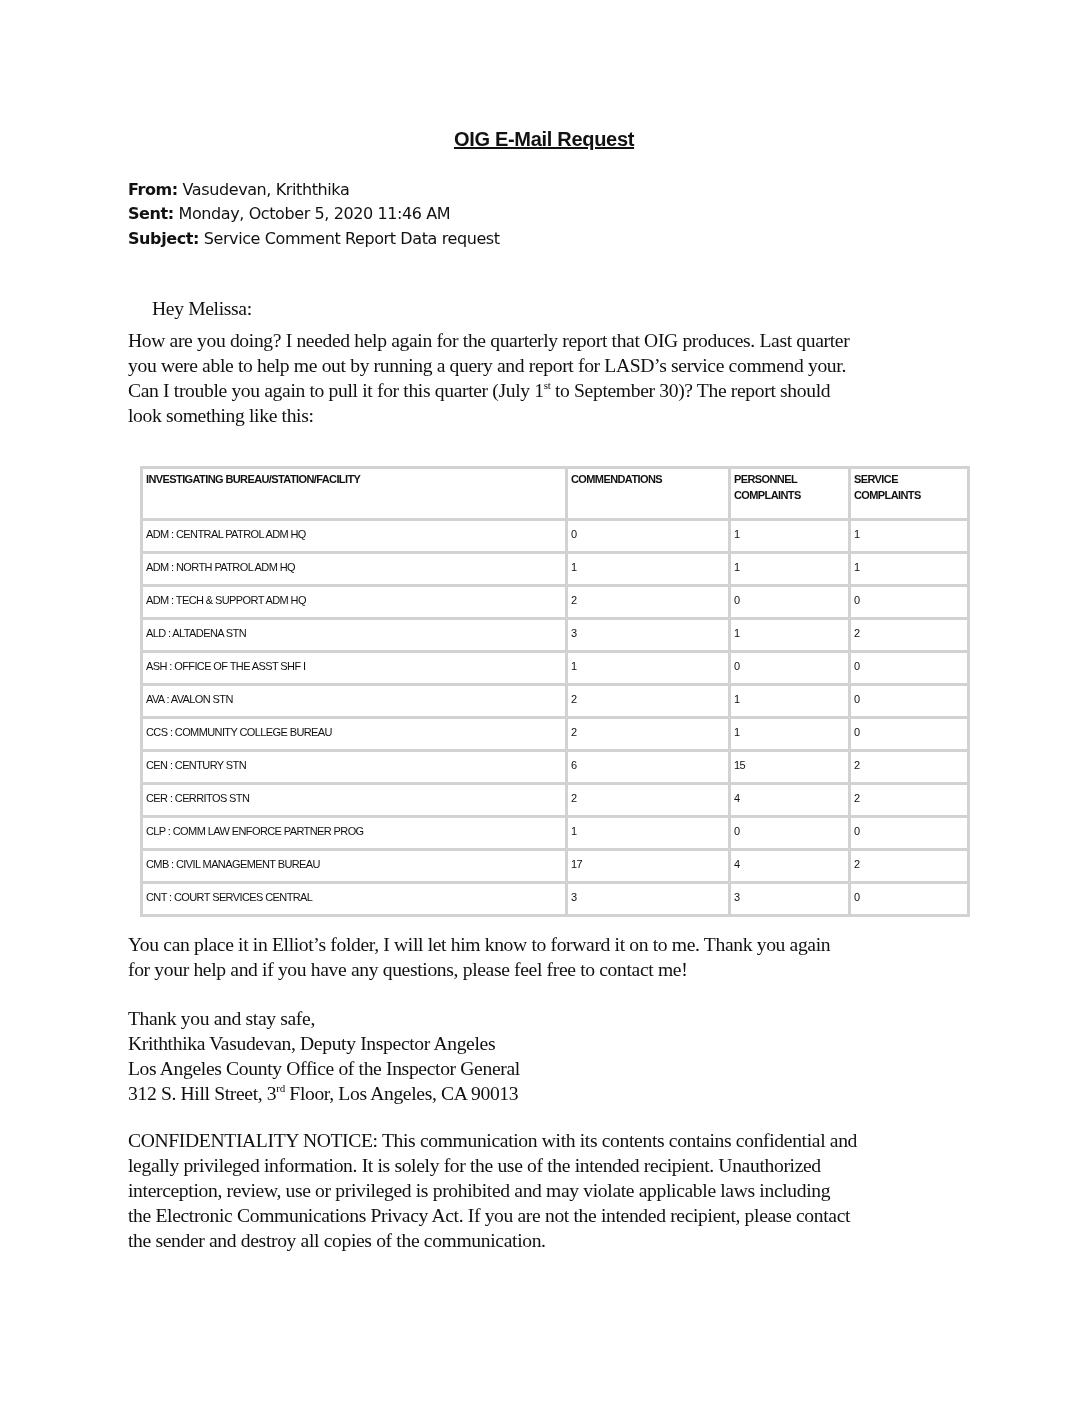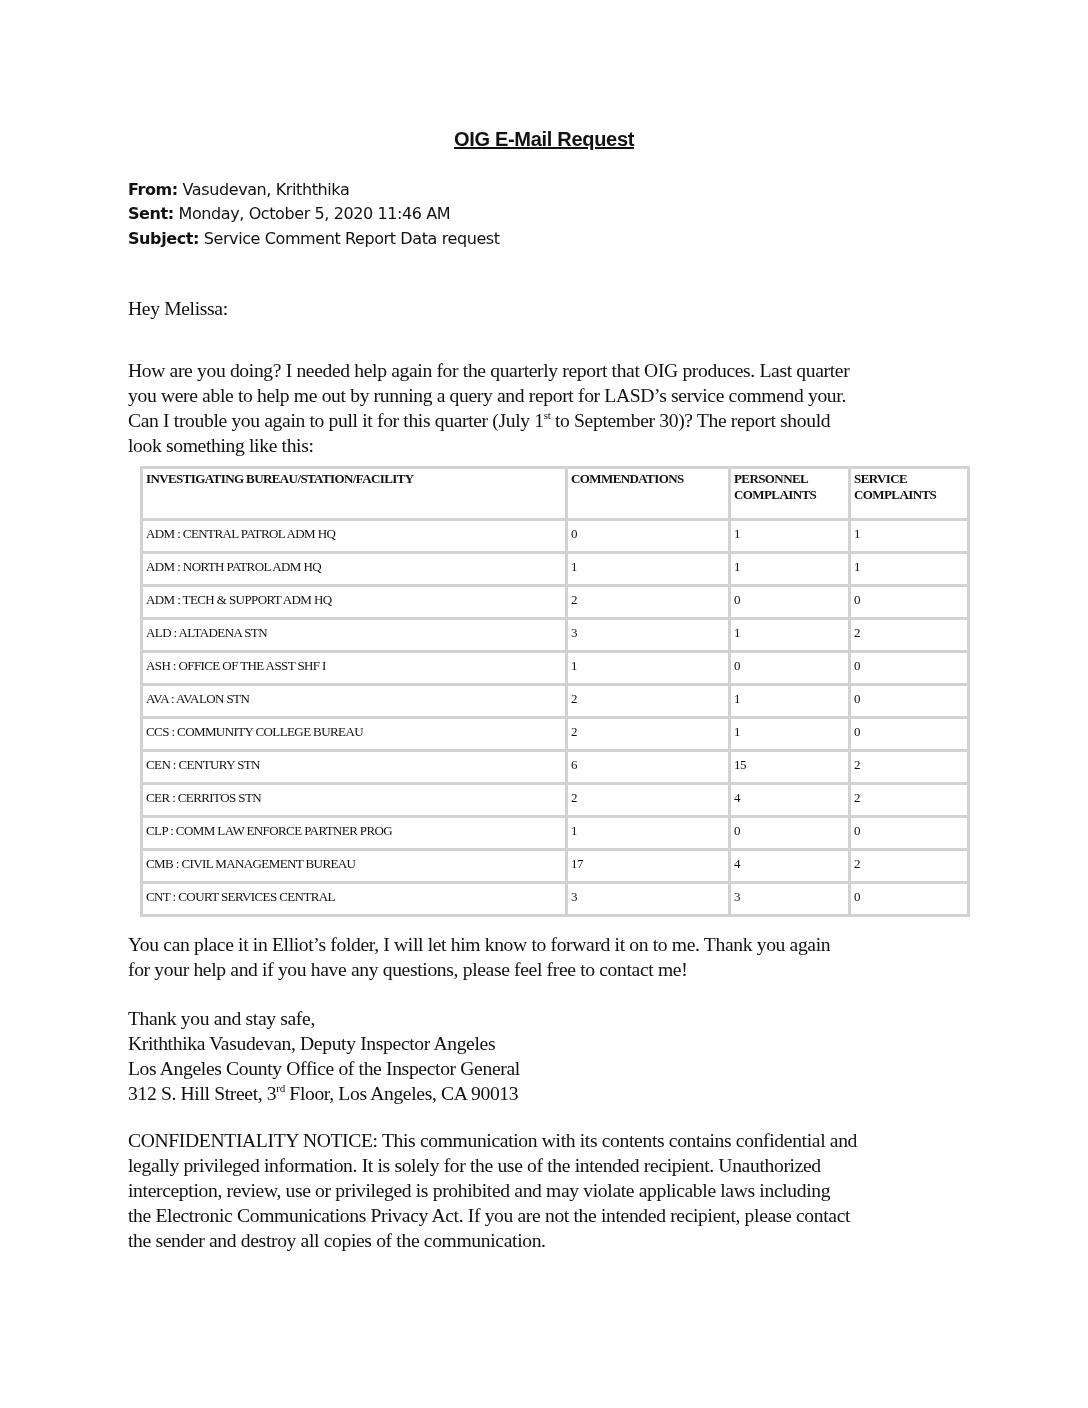--- a/index.html
+++ b/index.html
@@ -22,30 +22,30 @@
     .hdr b { font-weight: bold; }
 
     .body-text {
       position: absolute; left: 128px; width: 850px;
       font-family: "Liberation Serif", serif; font-size: 19.6px; line-height: 25px;
       color: #111; letter-spacing: -0.35px;
     }
     .body-text p { margin: 0; white-space: nowrap; }
     sup { font-size: 11px; line-height: 0; vertical-align: 8px; }
 
-    .greeting { top: 296px; }
-    .intro { top: 358px; }
+    .greeting { top: 296px; margin-left: 24px; }
+    .intro { top: 328px; }
     .closing { top: 932px; }
     .signature { top: 1006px; }
     .notice { top: 1128px; }
 
     table.report {
       position: absolute; left: 140px; top: 466px;
       border-collapse: collapse;
-      font-family: Liberation Serif, serif; font-size: 13px; color: #111;
+      font-family: Liberation Sans, sans-serif; font-size: 11px; color: #111;
       letter-spacing: -0.6px;
     }
     table.report td, table.report th {
       border: 3px solid #d2d2d2; vertical-align: top; text-align: left;
       padding: 4px 3px 0 3px; font-weight: normal;
     }
     table.report th { font-weight: bold; height: 47px; line-height: 16px; padding-top: 2px; }
     table.report td { height: 25px; line-height: 16px; padding-top: 5px; }
     .c1 { width: 416px; }
     .c2 { width: 154px; }

